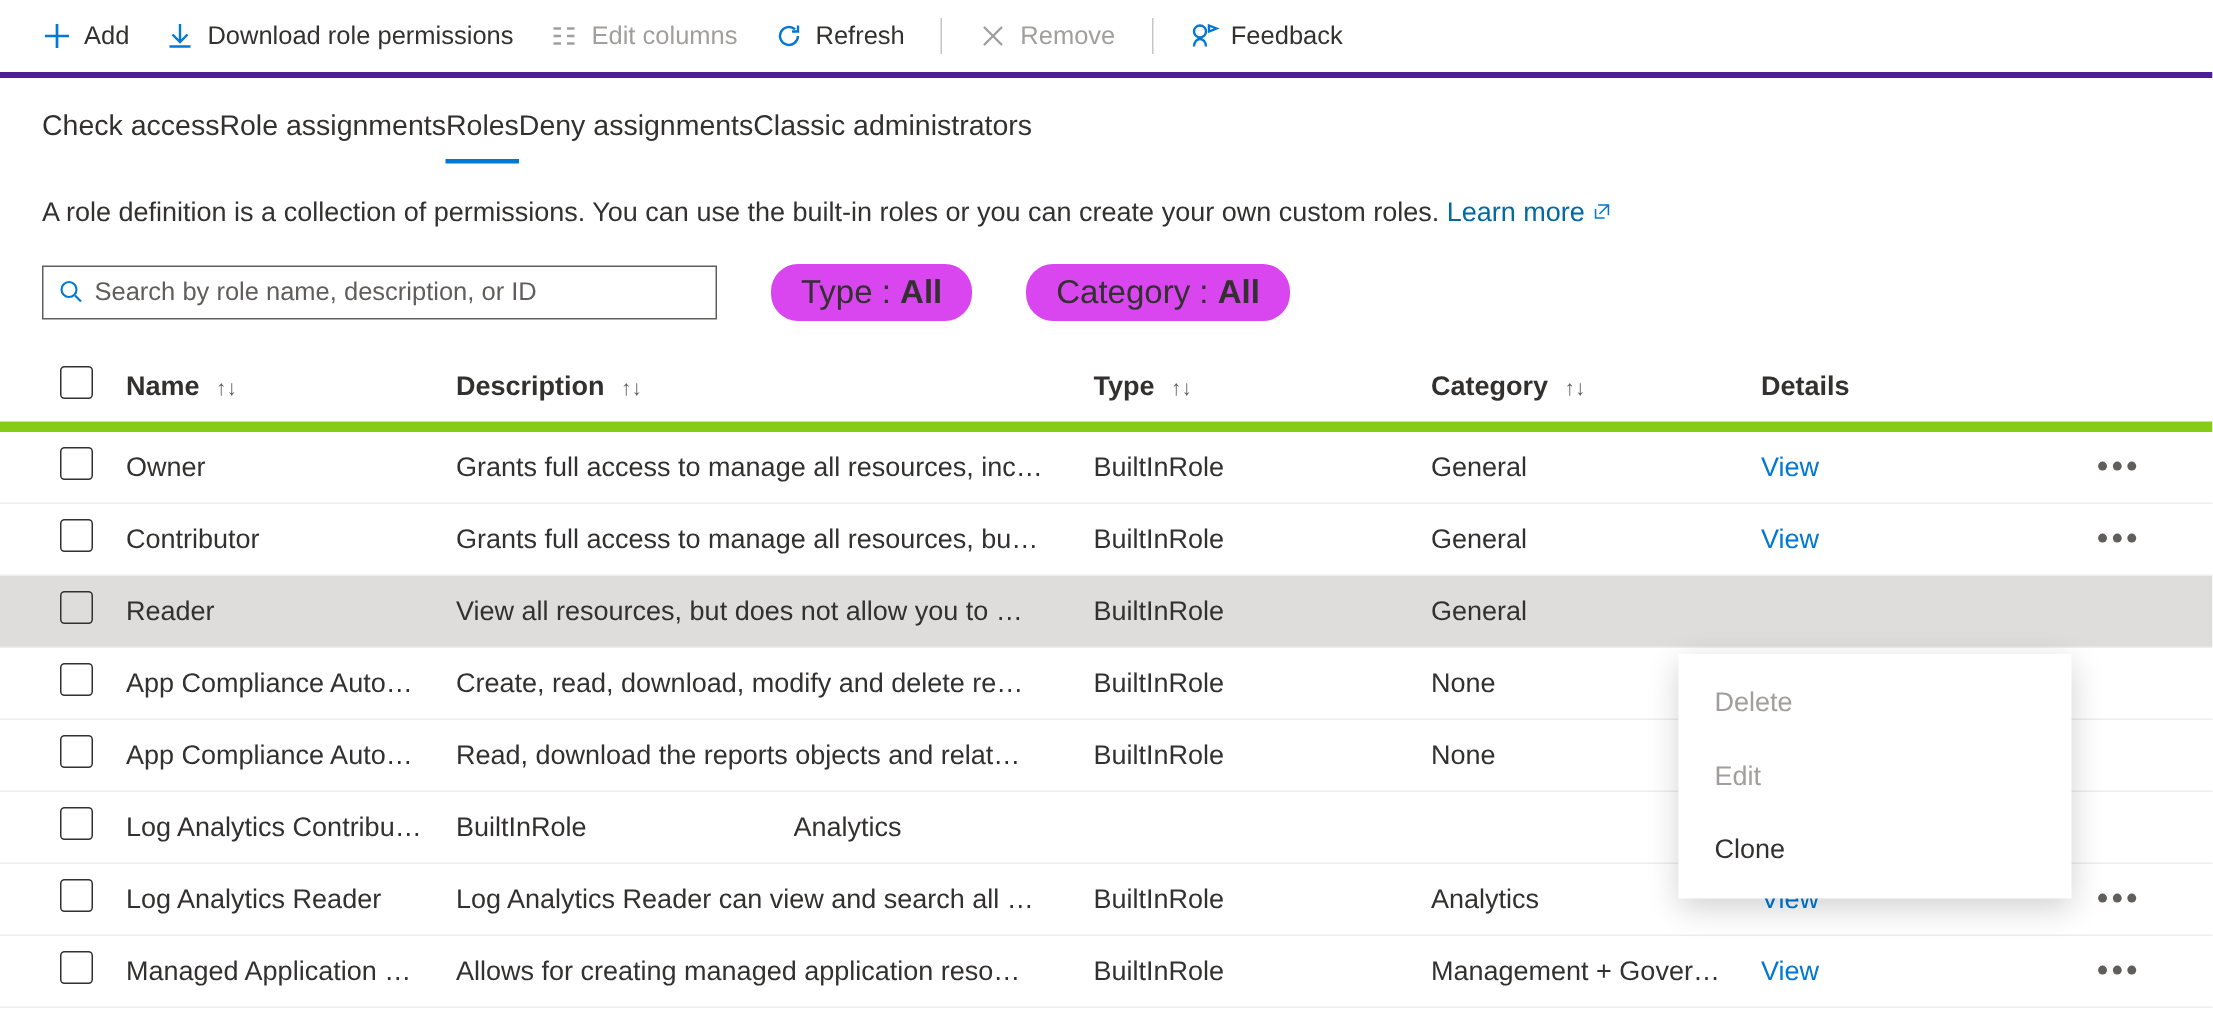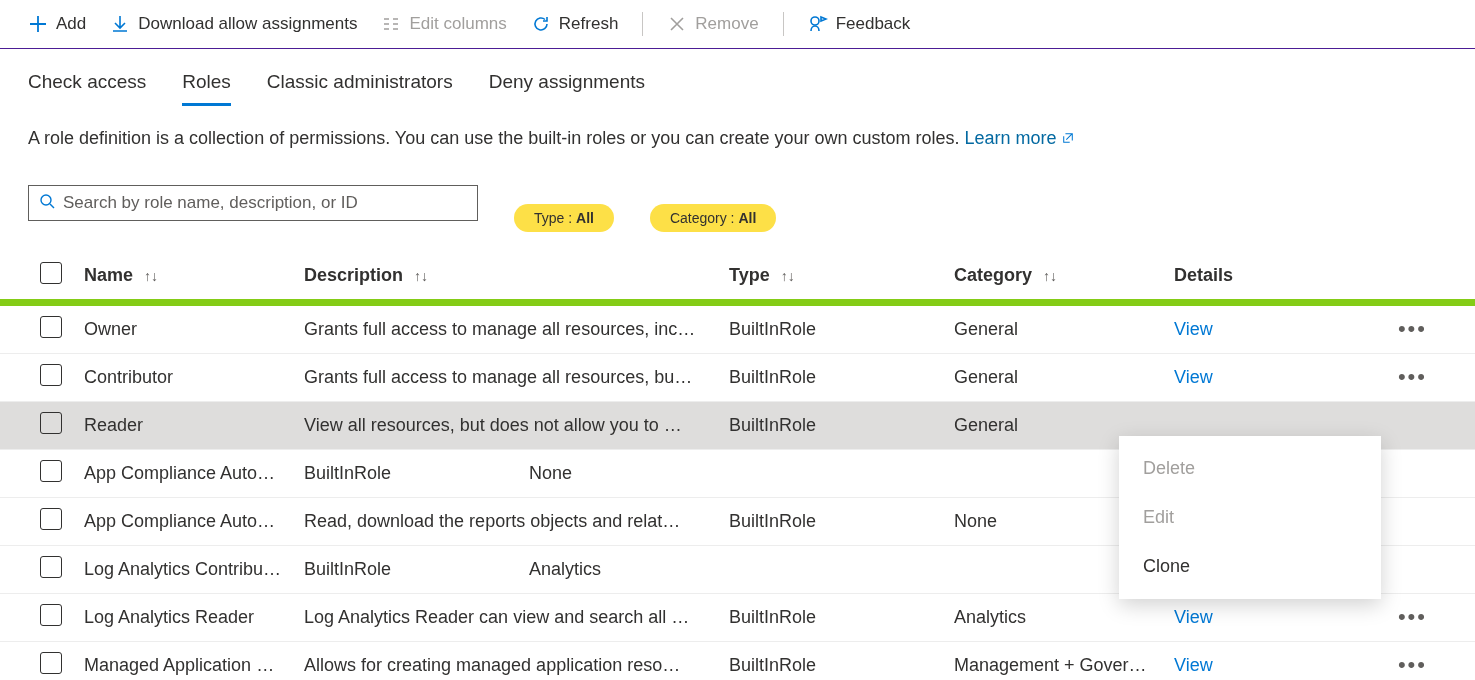--- a/index.html
+++ b/index.html
@@ -17,21 +17,21 @@
       height: 680px;
       overflow: hidden;
       position: relative;
     }
 
     
     .toolbar {
       display: flex;
       align-items: center;
       padding: 12px 28px;
-      border-bottom: 1px solid #4c1d95;
+      border-bottom: 4px solid #4c1d95;
       gap: 24px;
     }
 
     .toolbar-btn {
       display: flex;
       align-items: center;
       gap: 8px;
       font-size: 17px;
       color: #323130;
       cursor: pointer;
@@ -52,21 +52,20 @@
 
     .toolbar-sep {
       width: 1px;
       height: 24px;
       background: #c8c6c4;
     }
 
     
     .tabs {
       display: flex;
-      gap: 36px;
       padding: 22px 28px 0 28px;
     }
 
     .tab {
       font-size: 19px;
       color: #323130;
       cursor: pointer;
       padding-bottom: 10px;
       border-bottom: 3px solid transparent;
     }
@@ -121,27 +120,26 @@
       flex: 1;
       font-family: inherit;
       color: #323130;
     }
 
     .search-box input::placeholder {
       color: #605e5c;
     }
 
     .pill {
-      background: #fde047;
+      background: #d946ef;
       border-radius: 18px;
       padding: 6px 20px;
-      font-size: 14px;
-      color: #323130;
-      cursor: pointer;
-      margin-top: 31px;
+      font-size: 22px;
+      color: #323130;
+      cursor: pointer;
     }
 
     .pill strong {
       font-weight: 700;
     }
 
     
     .table-header {
       display: flex;
       align-items: center;
@@ -240,21 +238,21 @@
     </span>
     <span>Add</span>
   </div>
 
   <div class="toolbar-btn">
     <span class="icon">
       <svg viewBox="0 0 20 20" width="20" height="20">
           <path d="M10 2v12M5 9l5 5 5-5M3 17h14" stroke="#0078d4" stroke-width="1.6" fill="none"></path>
         </svg>
     </span>
-    <span>Download allow assignments</span>
+    <span>Download role permissions</span>
   </div>
 
   <div class="toolbar-btn disabled">
     <span class="icon">
       <svg viewBox="0 0 20 20" width="20" height="20">
           <path d="M3 5h5M3 10h5M3 15h5M12 5h5M12 10h5M12 15h5" stroke="#a19f9d" stroke-width="1.6"></path>
         </svg>
     </span>
     <span>Edit columns</span>
   </div>
@@ -288,23 +286,24 @@
           <path d="M3 17c0-3 2-5 4-5s4 2 4 5" class="feed-path"></path>
           <path d="M13 3l5 2-5 2z" class="feed-path"></path>
         </svg>
     </span>
     <span>Feedback</span>
   </div>
 </div>
 
 <div class="tabs">
   <div class="tab">Check access</div>
+  <div class="tab">Role assignments</div>
   <div class="tab active">Roles</div>
+  <div class="tab">Deny assignments</div>
   <div class="tab">Classic administrators</div>
-  <div class="tab">Deny assignments</div>
 </div>
 
 <div class="description-row">
   <span>A role definition is a collection of permissions. You can use the built-in roles or you can create your own custom roles. </span>
   <a><span>Learn more</span>
     <span class="ext-icon">
       <svg viewBox="0 0 14 14" width="12" height="12">
           <path d="M4 2h8v8M12 2L5 9M2 5v7h7" stroke="#0078d4" stroke-width="1.2" fill="none"></path>
         </svg>
     </span>
@@ -377,20 +376,21 @@
     <div class="col-name">Reader</div>
     <div class="col-desc">View all resources, but does not allow you to …</div>
     <div class="col-type">BuiltInRole</div>
     <div class="col-cat">General</div>
     <div class="col-details"></div>
     <div class="col-actions"></div>
   </div>
     <div class="table-row">
     <div class="col-check"><span class="checkbox"></span></div>
     <div class="col-name">App Compliance Auto…</div>
+    <div class="col-desc">Create, read, download, modify and delete re…</div>
     <div class="col-type">BuiltInRole</div>
     <div class="col-cat">None</div>
     <div class="col-details"></div>
     <div class="col-actions"></div>
   </div>
     <div class="table-row">
     <div class="col-check"><span class="checkbox"></span></div>
     <div class="col-name">App Compliance Auto…</div>
     <div class="col-desc">Read, download the reports objects and relat…</div>
     <div class="col-type">BuiltInRole</div>

